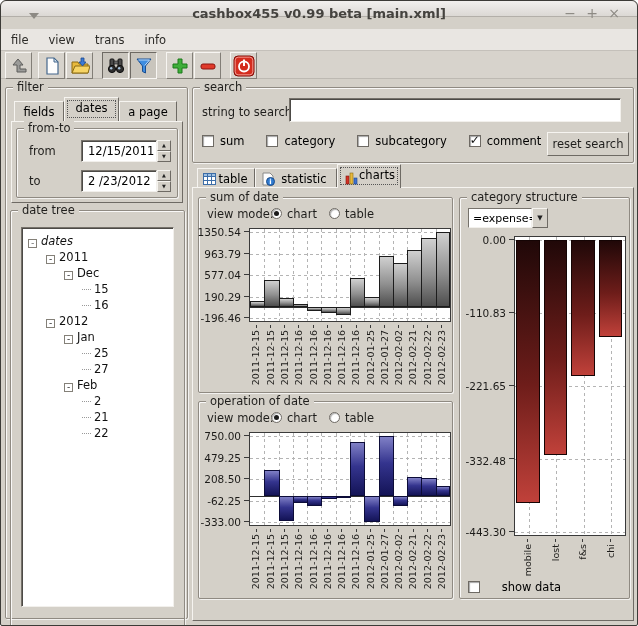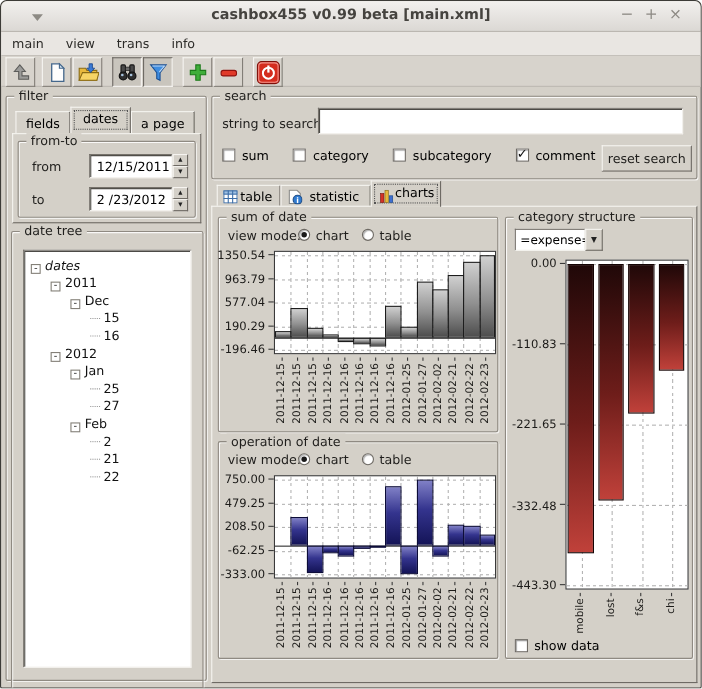--- a/index.html
+++ b/index.html
@@ -1,19 +1,19 @@
 <!DOCTYPE html>
 <html><head>
 <meta charset="utf-8">
 <style>
   html,body{margin:0;padding:0;background:#fff;}
   *{box-sizing:border-box;font-family:"DejaVu Sans",sans-serif;}
   #app{position:relative;width:638px;height:626px;background:#d4d0c8;border:1px solid #3c3b37;border-radius:6px 6px 2px 2px;overflow:hidden;}
   
-  .titlebar{position:absolute;left:0;top:0;width:100%;height:28px;background:linear-gradient(#f2f0ee,#dbd8d4);border-bottom:1px solid #b3afa9;border-radius:6px 6px 0 0;}
+  .titlebar{position:absolute;left:0;top:0;width:100%;height:16px;background:linear-gradient(#f2f0ee,#dbd8d4);border-bottom:1px solid #b3afa9;border-radius:6px 6px 0 0;}
   .title-text{position:absolute;left:0;right:0;top:5px;text-align:center;font-size:13px;font-weight:bold;color:#45433f;}
   .win-menu-tri{position:absolute;left:28px;top:12px;width:0;height:0;border-left:5px solid transparent;border-right:5px solid transparent;border-top:6px solid #8d8a84;}
   .win-btns{position:absolute;right:12px;top:4px;color:#8d8a84;font-size:14px;letter-spacing:0;}
   .win-btns span{display:inline-block;width:22px;text-align:center;cursor:default;}
   .menubar{position:absolute;left:0;top:28px;width:100%;height:22px;background:#e9e6e2;border-bottom:1px solid #c4c0ba;}
   .menubar span{display:inline-block;padding:3px 10px 0 10px;font-size:11.5px;color:#2c2b28;}
   .toolbar{position:absolute;left:0;top:50px;width:100%;height:28px;background:#d7d3cc;border-bottom:1px solid #bdb9b2;}
   .tbtn{position:absolute;top:1px;width:27px;height:27px;background:#d7d3cc;border:1px solid;border-color:#f7f5f2 #827e77 #827e77 #f7f5f2;display:flex;align-items:center;justify-content:center;}
   .tbtn.pressed{background:#c9c5bd;border-color:#6e6a64 #f7f5f2 #f7f5f2 #6e6a64;}
   
@@ -65,21 +65,21 @@
 
   <div class="titlebar">
     <div class="win-menu-tri"></div>
     <div class="title-text">cashbox455 v0.99 beta [main.xml]</div>
     <div class="win-btns">
       <span>−</span><span>+</span><span>×</span>
     </div>
   </div>
 
   <div class="menubar">
-    <span>main</span><span>view</span><span>trans</span><span>info</span>
+    <span>file</span><span>view</span><span>trans</span><span>info</span>
   </div>
 
   <div class="toolbar">
     <div class="tbtn" style="left:4px">
       <svg width="20" height="20" viewBox="0 0 20 20">
           <path d="M4 9 L9 3 L14 9 L11 9 L11 13 L17 13 L17 16 L8 16 L8 9 Z" fill="#9b9b99" stroke="#5c5c5a" stroke-width="1"></path>
         </svg>
     </div>
     <div class="tbtn" style="left:37px">
       <svg width="20" height="20" viewBox="0 0 20 20">
@@ -488,17 +488,17 @@
           <div class="xtick"></div>
           <div class="xlab">f&amp;s</div>
         </div>
         <div class="xslot" style="width: 27.5px;">
           <div class="xtick"></div>
           <div class="xlab">chi</div>
         </div>
       </div>
     <div style="position:absolute;left:8px;top:382px;font-size:11.5px">
       <span class="cb"></span>
-      <span style="margin-left:2px">show data</span>
+      <span style="margin-left:18px">show data</span>
     </div>
   </div>
 
 </div>
 
 </body></html>

